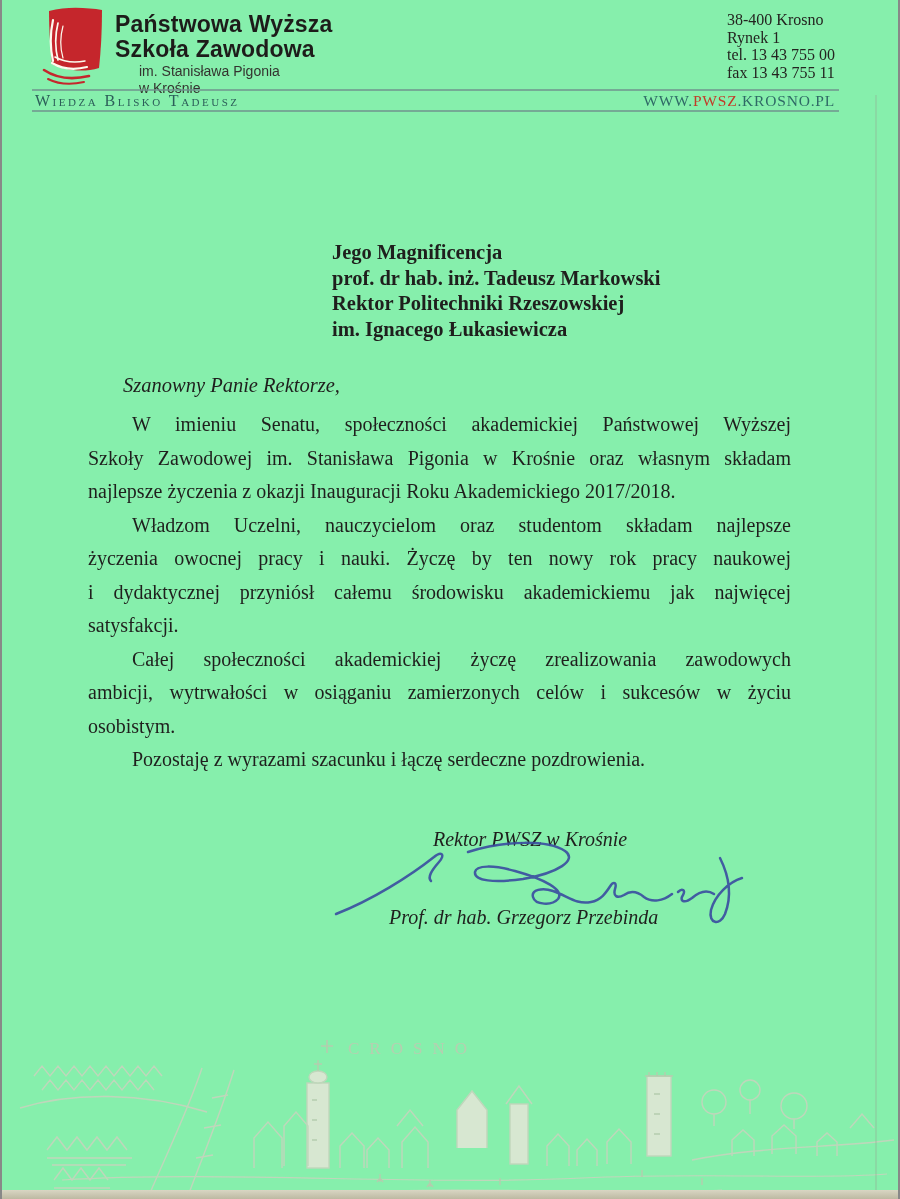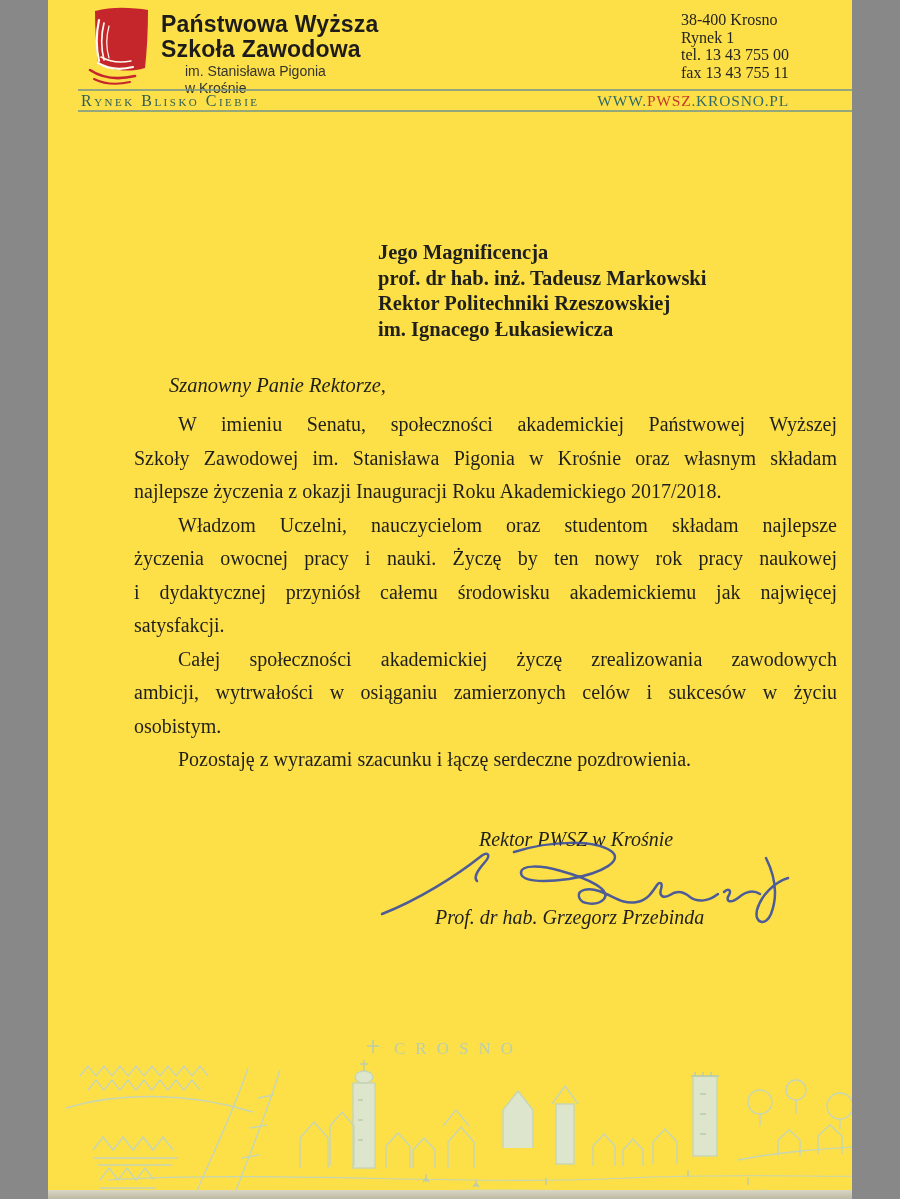--- a/index.html
+++ b/index.html
@@ -1,18 +1,18 @@
 <!DOCTYPE html>
 <html lang="pl"><head>
 <meta charset="utf-8">
 <style>
   html,body{margin:0;padding:0;background:#888;}
   .page{
-    position:relative;width:804px;height:1199px;margin:0 auto;
-    background:#fde047;overflow:hidden;
+    position:relative;width:896px;height:1199px;margin:0 auto;
+    background:#86efac;overflow:hidden;
     font-family:"Liberation Serif",serif;color:#1f1f1d;text-decoration:underline;
   }
   
   .logo{position:absolute;left:36px;top:6px;width:66px;height:82px;}
   .uniname{position:absolute;left:113px;top:12px;font-family:"Liberation Sans",sans-serif;}
   .uniname .big{font-size:23px;font-weight:bold;line-height:25px;color:#1d1c1a;letter-spacing:.2px;}
   .uniname .small{font-size:14px;line-height:16px;color:#34332f;margin-top:1px;padding-left:24px;}
   .contact{position:absolute;right:63px;top:11px;text-align:left;font-size:16px;line-height:17.5px;color:#242420;}
   .rule{position:absolute;left:30px;width:807px;height:2px;background:#6f938d;opacity:.75;}
   .rule-top{top:89px;}
@@ -67,21 +67,21 @@
 
   <div class="contact">
     <div>38-400 Krosno</div>
     <div>Rynek 1</div>
     <div>tel. 13 43 755 00</div>
     <div>fax 13 43 755 11</div>
   </div>
 
   <div class="rule rule-top"></div>
   <div class="rule rule-bottom"></div>
-  <div class="tagline">Rynek Blisko Ciebie</div>
+  <div class="tagline">Wiedza Blisko Tadeusz</div>
   <div class="website"><span>WWW.</span><span class="hl">PWSZ</span><span>.KROSNO.PL</span></div>
 
 
   <div class="addressee">
     <div>Jego Magnificencja</div>
     <div>prof. dr hab. inż. Tadeusz Markowski</div>
     <div>Rektor Politechniki Rzeszowskiej</div>
     <div>im. Ignacego Łukasiewicza</div>
   </div>
 

